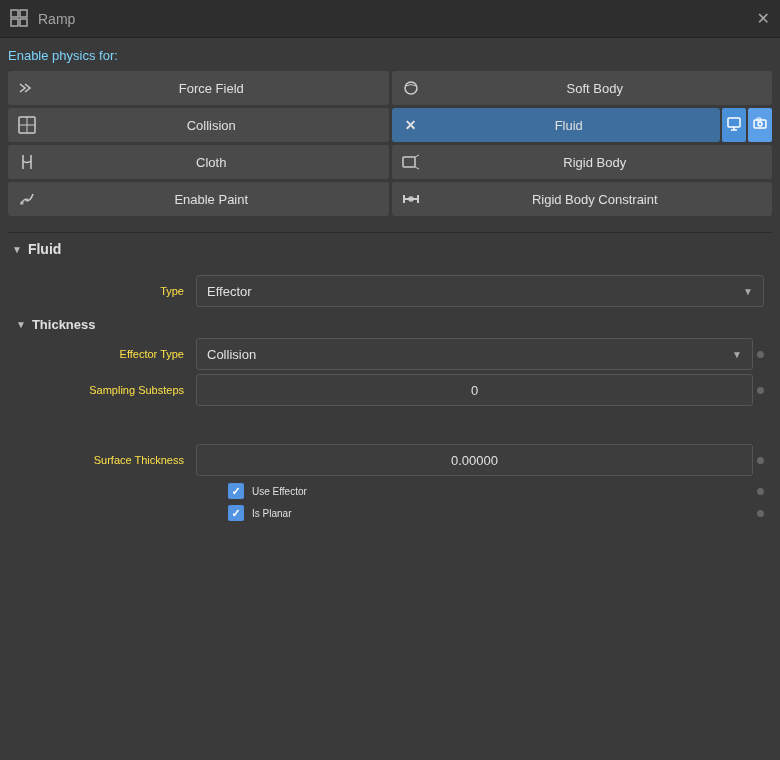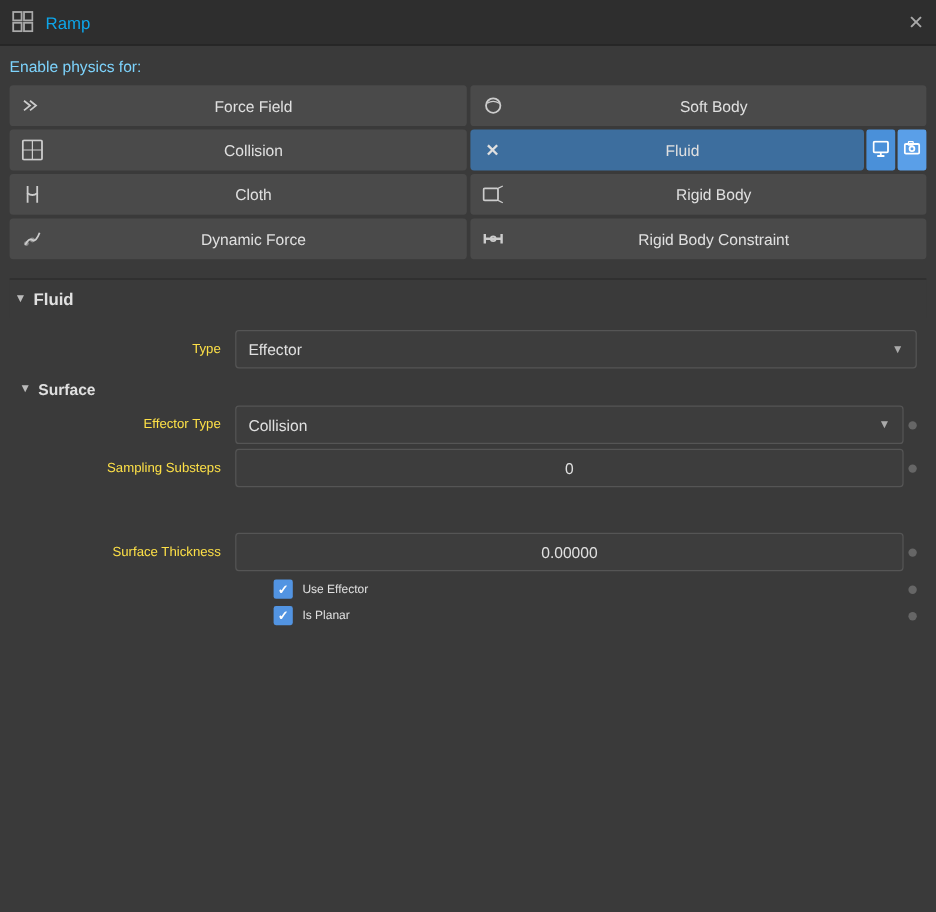--- a/index.html
+++ b/index.html
@@ -27,21 +27,21 @@
       align-items: center;
       gap: 8px;
     }
     .title-icon {
       width: 20px;
       height: 20px;
       color: #aaa;
     }
     .title-text {
       font-size: 14px;
-      color: #0ea5e9;
+      color: #a3a3a3;
     }
     .close-btn {
       color: #aaa;
       font-size: 16px;
       cursor: pointer;
     }
 
     .main-content {
       padding: 10px 8px;
     }
@@ -327,21 +327,21 @@
     </button>
 
     <button class="physics-btn">
       <span class="btn-icon">
         <svg width="18" height="18" viewBox="0 0 18 18" fill="none">
           <path d="M3 14 Q6 8 9 10 Q12 12 15 4" stroke="#ccc" stroke-width="1.5" fill="none"></path>
           <circle cx="4" cy="13" r="2" fill="#ccc" opacity="0.5"></circle>
           <circle cx="9" cy="10" r="2" fill="#ccc" opacity="0.5"></circle>
         </svg>
       </span>
-      <span class="btn-label">Dynamic Force</span>
+      <span class="btn-label">Enable Paint</span>
     </button>
 
     <button class="physics-btn">
       <span class="btn-icon">
         <svg width="18" height="18" viewBox="0 0 18 18" fill="none">
           <line x1="2" y1="9" x2="16" y2="9" stroke="#ccc" stroke-width="2"></line>
           <line x1="2" y1="5" x2="2" y2="13" stroke="#ccc" stroke-width="2"></line>
           <line x1="16" y1="5" x2="16" y2="13" stroke="#ccc" stroke-width="2"></line>
           <circle cx="9" cy="9" r="2" stroke="#ccc" stroke-width="1.5" fill="none"></circle>
         </svg>
@@ -363,21 +363,21 @@
       <div class="property-control">
         <div class="dropdown">
           <span>Effector</span>
           <span class="dropdown-arrow">▼</span>
         </div>
       </div>
     </div>
 
     <div class="subsection-header">
       <span class="arrow">▼</span>
-      <span class="subsection-title">Surface</span>
+      <span class="subsection-title">Thickness</span>
     </div>
 
     <div class="property-row" style="position:relative;">
       <span class="property-label">Effector Type</span>
       <div class="property-control">
         <div class="dropdown">
           <span>Collision</span>
           <span class="dropdown-arrow">▼</span>
         </div>
       </div>

